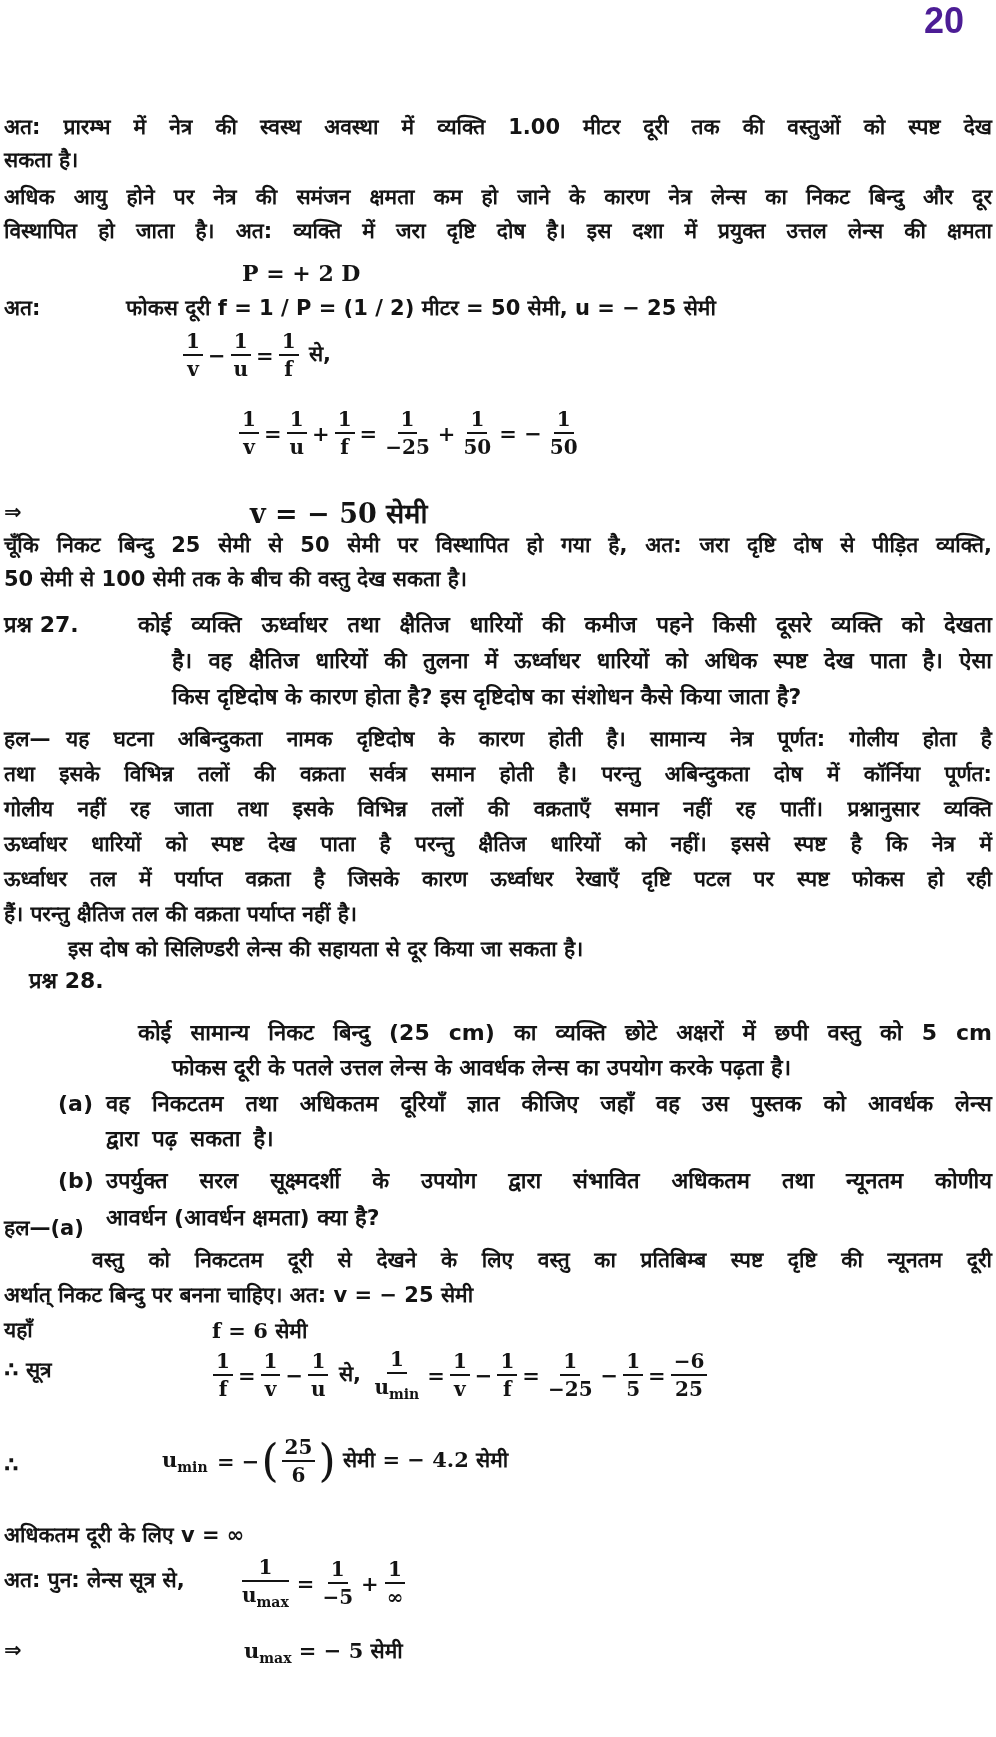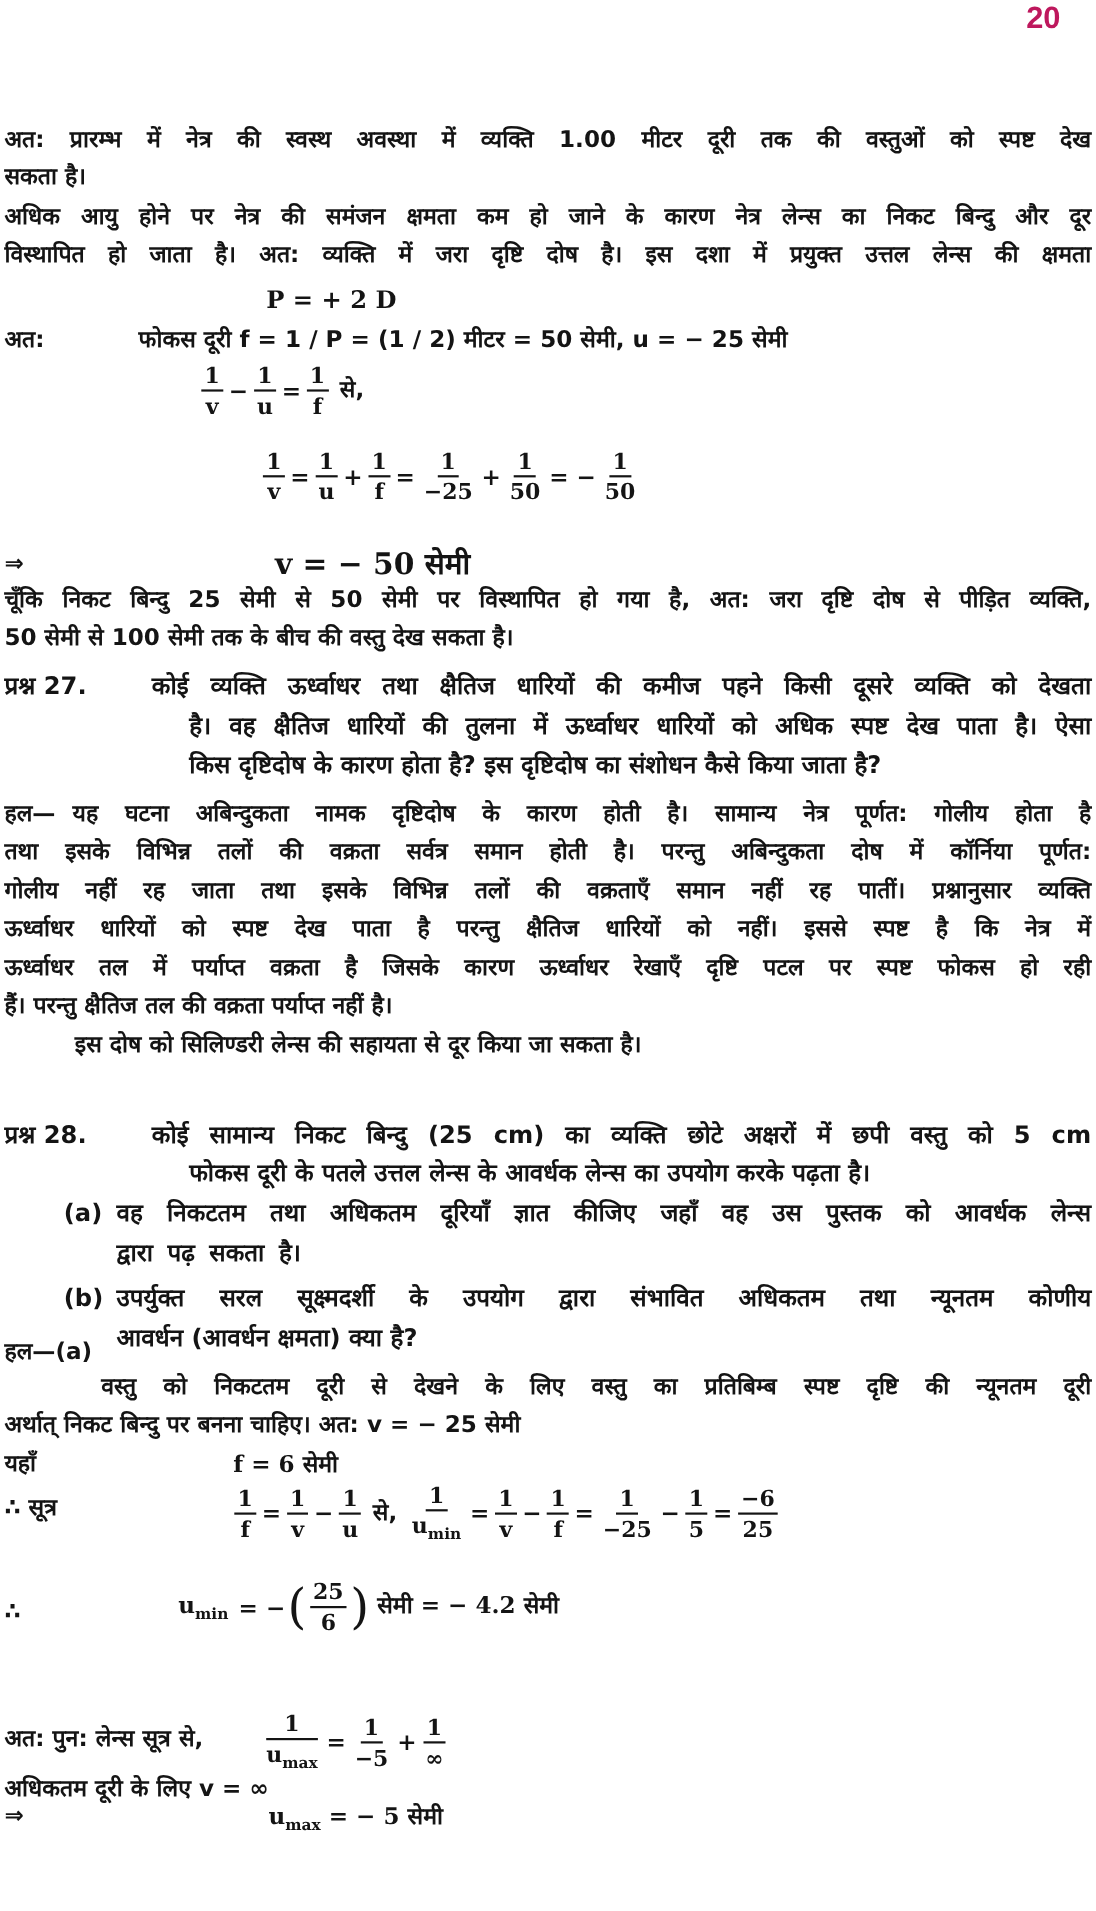--- a/index.html
+++ b/index.html
@@ -4,21 +4,21 @@
   <style>
     html, body { margin: 0; padding: 0; background: #ffffff; }
     body {
       width: 996px; height: 1737px; position: relative; overflow: hidden;
       font-family: "DejaVu Sans", "Liberation Sans", sans-serif;
       color: #141414;
     }
     .page-num {
       position: absolute; right: 32px; top: 0px;
       font-family: "Liberation Sans", sans-serif; font-weight: 900;
-      font-size: 28px; color: #be185d; letter-spacing: 0px;
+      font-size: 36px; color: #4c1d95; letter-spacing: 0px;
     }
     .ln {
       position: absolute; left: 4px; white-space: nowrap;
       font-size: 21px; font-weight: bold; line-height: 1;
     }
     .justify { width: 988px; text-align: justify; text-align-last: justify; white-space: normal; }
     .serif { font-family: "DejaVu Serif", "Liberation Serif", serif; }
     .it { }
     .q { font-size: 22px; font-weight: bold; text-align: center; }
     .frac {
@@ -95,21 +95,21 @@
 
 <div class="ln" style="top:729px;">हल—</div>
 <div class="ln" style="top:729px; left:66px; width:926px; text-align:justify; text-align-last:justify; white-space:normal;">यह घटना अबिन्दुकता नामक दृष्टिदोष के कारण होती है। सामान्य नेत्र पूर्णत: गोलीय होता है</div>
 <div class="ln justify" style="top:764px;">तथा इसके विभिन्न तलों की वक्रता सर्वत्र समान होती है। परन्तु अबिन्दुकता दोष में कॉर्निया पूर्णत:</div>
 <div class="ln justify" style="top:799px;">गोलीय नहीं रह जाता तथा इसके विभिन्न तलों की वक्रताएँ समान नहीं रह पातीं। प्रश्नानुसार व्यक्ति</div>
 <div class="ln justify" style="top:834px;">ऊर्ध्वाधर धारियों को स्पष्ट देख पाता है परन्तु क्षैतिज धारियों को नहीं। इससे स्पष्ट है कि नेत्र में</div>
 <div class="ln justify" style="top:869px;">ऊर्ध्वाधर तल में पर्याप्त वक्रता है जिसके कारण ऊर्ध्वाधर रेखाएँ दृष्टि पटल पर स्पष्ट फोकस हो रही</div>
 <div class="ln" style="top:904px;">हैं। परन्तु क्षैतिज तल की वक्रता पर्याप्त नहीं है।</div>
 <div class="ln" style="top:939px; left:68px;">इस दोष को सिलिण्डरी लेन्स की सहायता से दूर किया जा सकता है।</div>
 
-<div class="ln q" style="top:1022px;">प्रश्न 28.</div>
+<div class="ln q" style="top:970px;margin-left:25px;">प्रश्न 28.</div>
 <div class="ln q" style="top:1022px; left:138px; width:854px; text-align:justify; text-align-last:justify; white-space:normal;">कोई सामान्य निकट बिन्दु (25 cm) का व्यक्ति छोटे अक्षरों में छपी वस्तु को 5 cm</div>
 <div class="ln q" style="top:1057px; left:172px;">फोकस दूरी के पतले उत्तल लेन्स के आवर्धक लेन्स का उपयोग करके पढ़ता है।</div>
 
 <div class="ln q" style="top:1093px; left:58px;">(a)</div>
 <div class="ln q" style="top:1093px; left:106px; width:886px; text-align:justify; text-align-last:justify; white-space:normal;">वह निकटतम तथा अधिकतम दूरियाँ ज्ञात कीजिए जहाँ वह उस पुस्तक को आवर्धक लेन्स</div>
 <div class="ln q" style="top:1130px; left:106px;font-family:Liberation Mono, monospace;">द्वारा पढ़ सकता है।</div>
 
 <div class="ln q" style="top:1170px; left:58px;">(b)</div>
 <div class="ln q" style="top:1170px; left:106px; width:886px; text-align:justify; text-align-last:justify; white-space:normal;">उपर्युक्त सरल सूक्ष्मदर्शी के उपयोग द्वारा संभावित अधिकतम तथा न्यूनतम कोणीय</div>
 <div class="ln q" style="top:1207px; left:106px;">आवर्धन (आवर्धन क्षमता) क्या है?</div>
@@ -158,21 +158,21 @@
 <div class="ln" style="top:1455px;">∴</div>
 <div class="ln serif" style="top:1436px; left:162px;">
   <span class="it">u</span><sub>min</sub>
   <span class="op">= −</span><span class="paren">(</span><span class="frac">
       <span class="num">25</span>
       <span class="den">6</span>
     </span><span class="paren">)</span>
   <span>सेमी = − 4.2 सेमी</span>
 </div>
 
-<div class="ln" style="top:1616px;">अधिकतम दूरी के लिए v = ∞</div>
+<div class="ln" style="top:1525px;">अधिकतम दूरी के लिए v = ∞</div>
 
 <div class="ln" style="top:1570px;">अत: पुन: लेन्स सूत्र से,</div>
 <div class="ln" style="top:1556px; left:236px;">
   <span class="frac">
       <span class="num">&nbsp;&nbsp;1&nbsp;&nbsp;</span>
       <span class="den"><span class="it">u</span><sub>max</sub></span>
     </span><span class="op">=</span><span class="frac">
       <span class="num">1</span>
       <span class="den">−5</span>
     </span><span class="op">+</span><span class="frac">

